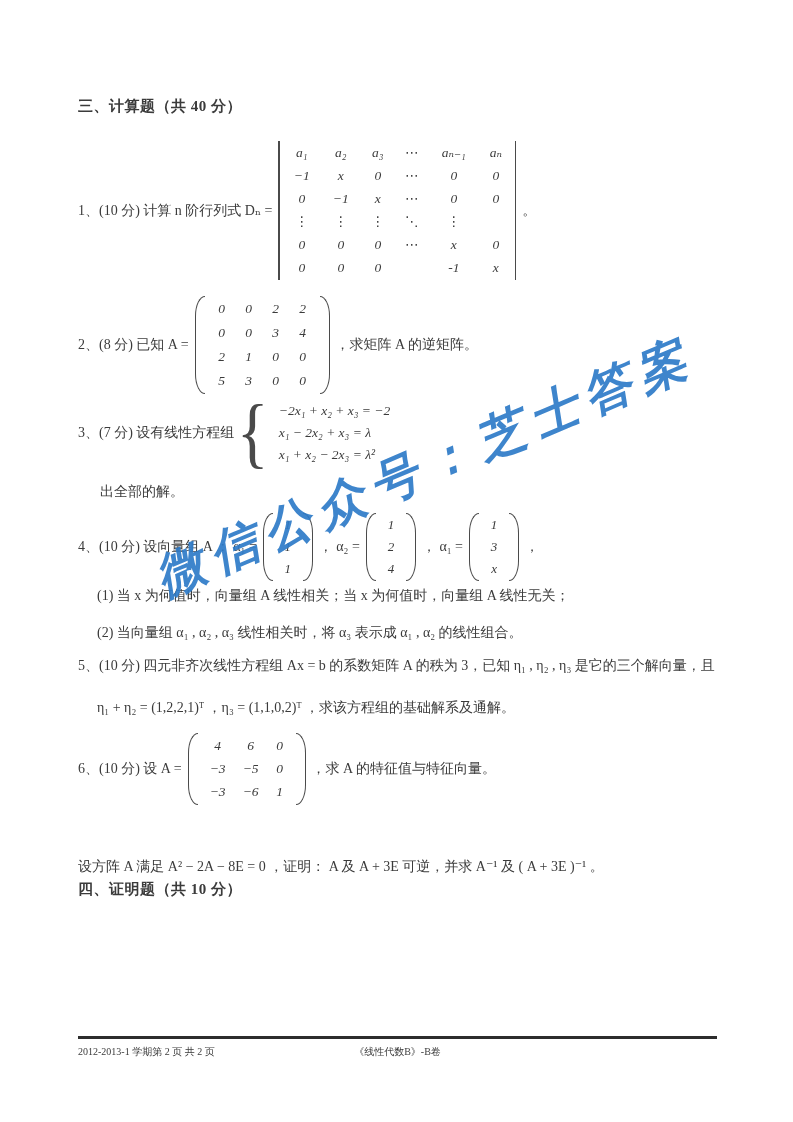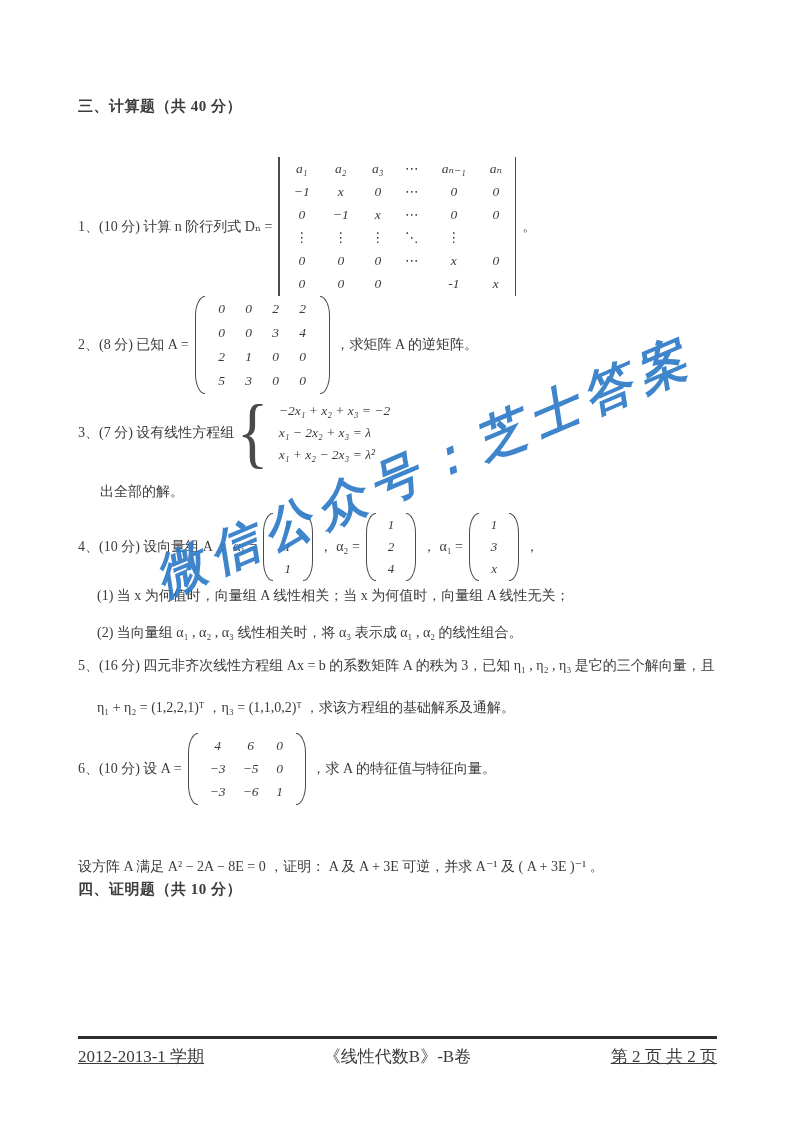--- a/index.html
+++ b/index.html
@@ -5,21 +5,21 @@
   html,body{margin:0;padding:0;background:#ffffff;}
   body{width:793px;height:1122px;position:relative;overflow:hidden;
        font-family:"Liberation Serif","DejaVu Serif","DejaVu Sans",serif;
        color:#3b3b3b;font-size:14px;}
   .abs{position:absolute;}
   .row{display:flex;align-items:center;}
   .sec-title{font-size:15px;font-weight:bold;letter-spacing:.5px;}
   .nowrap{white-space:nowrap;text-align:right;}
 
   
-  .det{display:flex;align-items:stretch;margin:16px 6px;}
+  .det{display:flex;align-items:stretch;margin:0 6px;}
   .vbar{width:1.4px;background:#4a4a4a;}
   .grid6{display:grid;grid-template-columns:26px 26px 22px 20px 38px 20px;
          column-gap:13px;row-gap:9px;padding:5px 9px;justify-items:center;
          align-items:center;font-size:13.5px;font-style:italic;line-height:14px;}
 
   
   .pmat{display:flex;align-items:stretch;margin:0 6px;}
   .paren{width:9px;border:1.5px solid #4a4a4a;}
   .paren.l{border-right:none;border-top-left-radius:10px 20px;border-bottom-left-radius:10px 20px;}
   .paren.r{border-left:none;border-top-right-radius:10px 20px;border-bottom-right-radius:10px 20px;}
@@ -34,21 +34,21 @@
   .brace{font-size:78px;line-height:70px;font-weight:400;color:#4a4a4a;
          transform:scaleX(.85);display:inline-block;margin-right:7px;}
   .eqs{display:flex;flex-direction:column;gap:6px;font-style:italic;font-size:13.5px;justify-content:space-between;}
 
   .watermark{position:absolute;left:158px;top:548px;transform:rotate(-23deg);
              transform-origin:0 50%;font-size:49px;font-weight:bold;font-style:italic;
              letter-spacing:9px;white-space:nowrap;opacity:.92;pointer-events:none;z-index:5;}
 
   .footer-rule{position:absolute;left:78px;width:639px;top:1036px;height:2.6px;background:#2d2d2d;}
   .footer{position:absolute;left:78px;width:639px;top:1045px;display:flex;
-          justify-content:space-between;align-items:baseline;font-size:17px;text-decoration:underline;}
+          align-items:baseline;font-size:10px;}
   .footer .c{position:absolute;left:0;right:0;text-align:center;}
 </style>
 </head>
 <body>
 
 <div class="watermark" style="color:#2E7BC8">微信公众号：芝士答案</div>
 
 <div class="abs sec-title" style="left:78px;top:97px;">三、计算题（共 40 分）</div>
 
 <div class="abs row" style="left:78px;top:141px;">
@@ -165,21 +165,21 @@
         <i>3</i>
         <i>x</i>
     </span>
     <span class="paren r"></span>
   </span>
   <span>，</span>
 </div>
 <div class="abs nowrap" style="left:97px;top:587px;">(1) 当 x 为何值时，向量组 A 线性相关；当 x 为何值时，向量组 A 线性无关；</div>
 <div class="abs nowrap" style="left:97px;top:624px;">(2) 当向量组 α₁ , α₂ , α₃ 线性相关时，将 α₃ 表示成 α₁ , α₂ 的线性组合。</div>
 
-<div class="abs nowrap" style="left:78px;top:657px;">5、(16 分) 四元非齐次线性方程组 Ax = b 的系数矩阵 A 的秩为 3，已知 η₁ , η₂ , η₃ 是它的三个解向量，且</div>
+<div class="abs nowrap" style="left:78px;top:657px;">5、(10 分) 四元非齐次线性方程组 Ax = b 的系数矩阵 A 的秩为 3，已知 η₁ , η₂ , η₃ 是它的三个解向量，且</div>
 <div class="abs nowrap" style="left:97px;top:699px;">η₁ + η₂ = (1,2,2,1)ᵀ ，η₃ = (1,1,0,2)ᵀ ，求该方程组的基础解系及通解。</div>
 
 <div class="abs row" style="left:78px;top:733px;">
   <span class="nowrap">6、(10 分) 设 A =</span>
   <span class="pmat">
     <span class="paren l"></span>
     <span class="grid3">
       <i>4</i>
         <i>6</i>
         <i>0</i>

